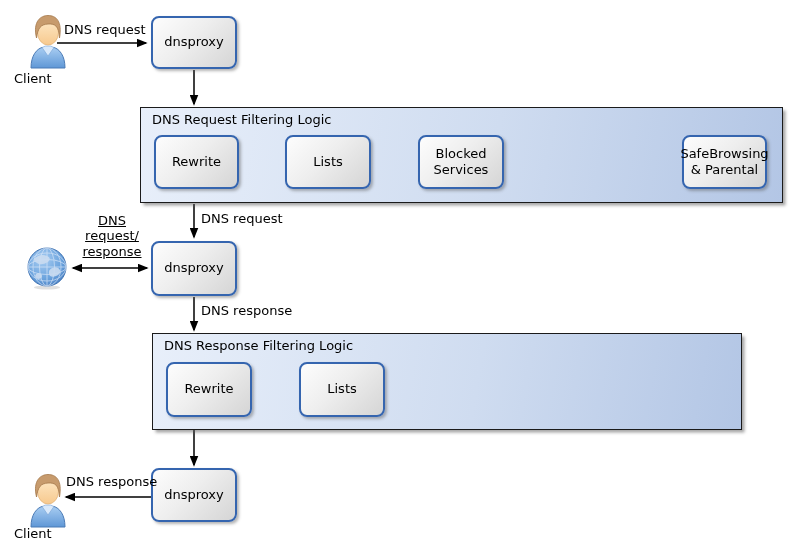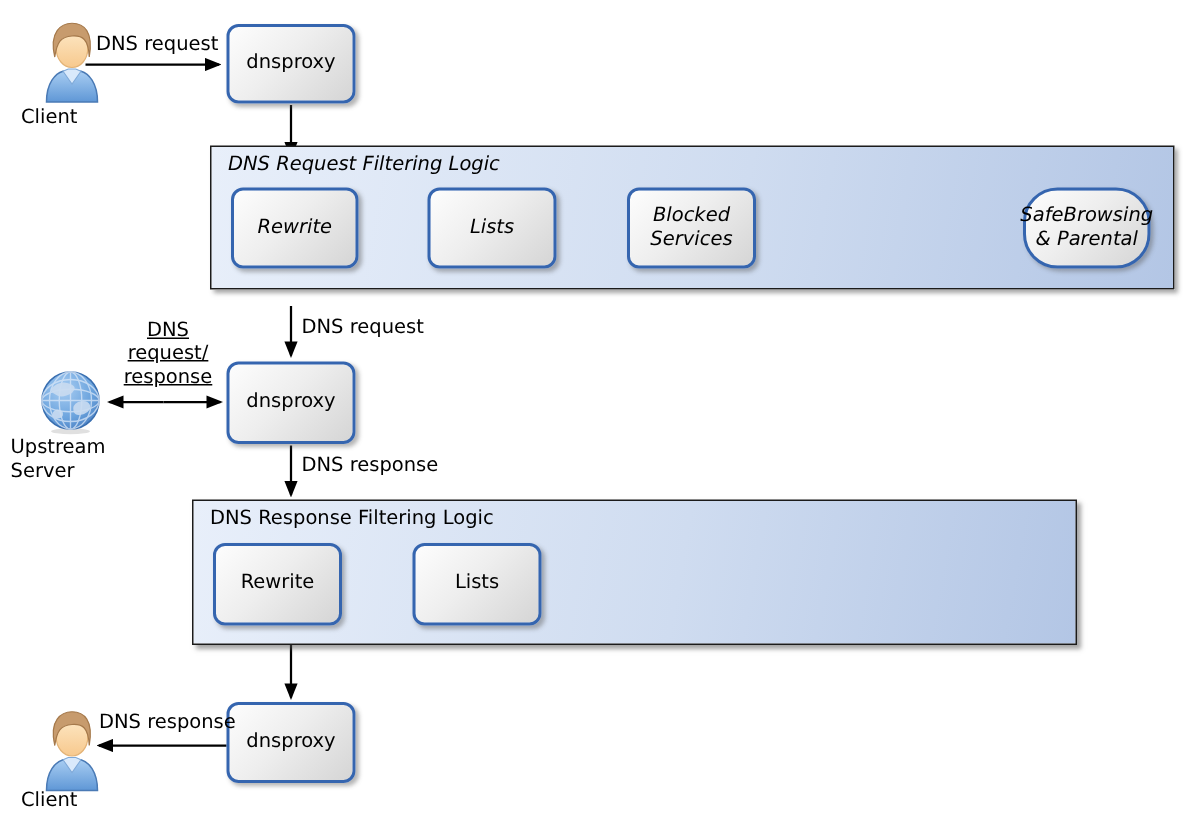--- a/index.html
+++ b/index.html
@@ -75,32 +75,32 @@
     </svg>
   </span>
   <div class="node-label" style="left:14px; top:71px; width:68px;">Client</div>
 
   <div class="node" style="left:151px; top:16px; width:86px; height:53px;">
     <span>dnsproxy</span>
   </div>
 
   <div class="edge-label" style="left:64px; top:22px;">DNS request</div>
 
-  <div class="container-box" style="left:140px; top:97px; width:643px; height:96px;font-style:italic;">
+  <div class="container-box" style="left:140px; top:107px; width:643px; height:96px;">
     <div class="container-title">DNS Request Filtering Logic</div>
     <div class="node" style="left:13px; top:27px; width:85px; height:54px;">
       <span>Rewrite</span>
     </div>
     <div class="node" style="left:144px; top:27px; width:86px; height:54px;">
       <span>Lists</span>
     </div>
     <div class="node" style="left:277px; top:27px; width:86px; height:54px;text-align:center;">
       <span>Blocked Services</span>
     </div>
-    <div class="node" style="left:541px; top:27px; width:85px; height:54px;border-radius:23px;">
+    <div class="node" style="left:541px; top:27px; width:85px; height:54px;">
       <span>SafeBrowsing &amp; Parental</span>
     </div>
   </div>
 
   <div class="edge-label" style="left:201px; top:211px;">DNS request</div>
 
   <span class="icon" style="left:25px; top:246px;">
     <svg width="44" height="44" viewBox="0 0 44 44" aria-hidden="true">
       <defs>
         <radialGradient id="globe" cx="0.38" cy="0.3" r="0.85">
@@ -119,31 +119,30 @@
         <line x1="3" y1="21" x2="41" y2="21"></line>
         <line x1="22" y1="2" x2="22" y2="40"></line>
       </g>
       <g fill="#cadcf1" opacity="0.9">
         <path d="M9,13 q6,-6 13,-3 q5,2 1,6 q-7,4 -11,1 q-4,-2 -3,-4 z"></path>
         <path d="M27,22 q6,-2 8,2 q1,4 -4,6 q-6,2 -7,-2 q-1,-4 3,-6 z"></path>
         <path d="M13,27 q4,0 4,3 q0,3 -4,3 q-3,-1 -3,-3 q0,-2 3,-3 z"></path>
       </g>
     </svg>
   </span>
-  <div class="node-label" style="left:7px; top:291px; width:80px;">Upstream Server</div>
 
   <div class="edge-label multiline" style="left:80px; top:213px; width:64px;text-decoration:underline;">DNS request/ response</div>
 
   <div class="node" style="left:151px; top:241px; width:86px; height:55px;">
     <span>dnsproxy</span>
   </div>
 
   <div class="edge-label" style="left:201px; top:303px;">DNS response</div>
 
-  <div class="container-box" style="left:128px; top:333px; width:590px; height:97px;">
+  <div class="container-box" style="left:152px; top:333px; width:590px; height:97px;">
     <div class="container-title">DNS Response Filtering Logic</div>
     <div class="node" style="left:13px; top:28px; width:86px; height:55px;">
       <span>Rewrite</span>
     </div>
     <div class="node" style="left:146px; top:28px; width:86px; height:55px;">
       <span>Lists</span>
     </div>
   </div>
 
   <div class="node" style="left:151px; top:468px; width:86px; height:54px;">

